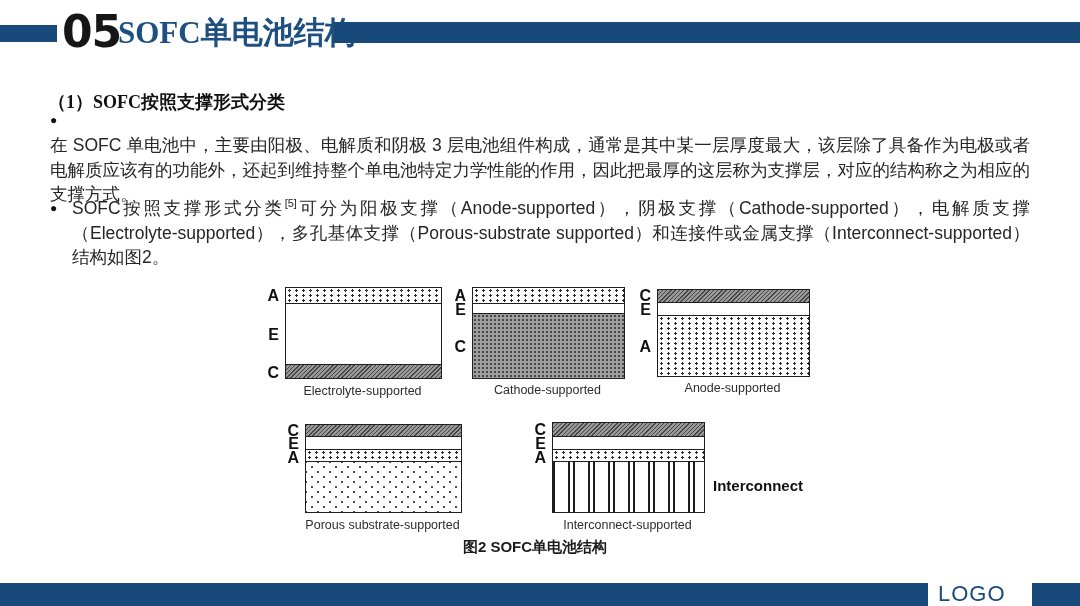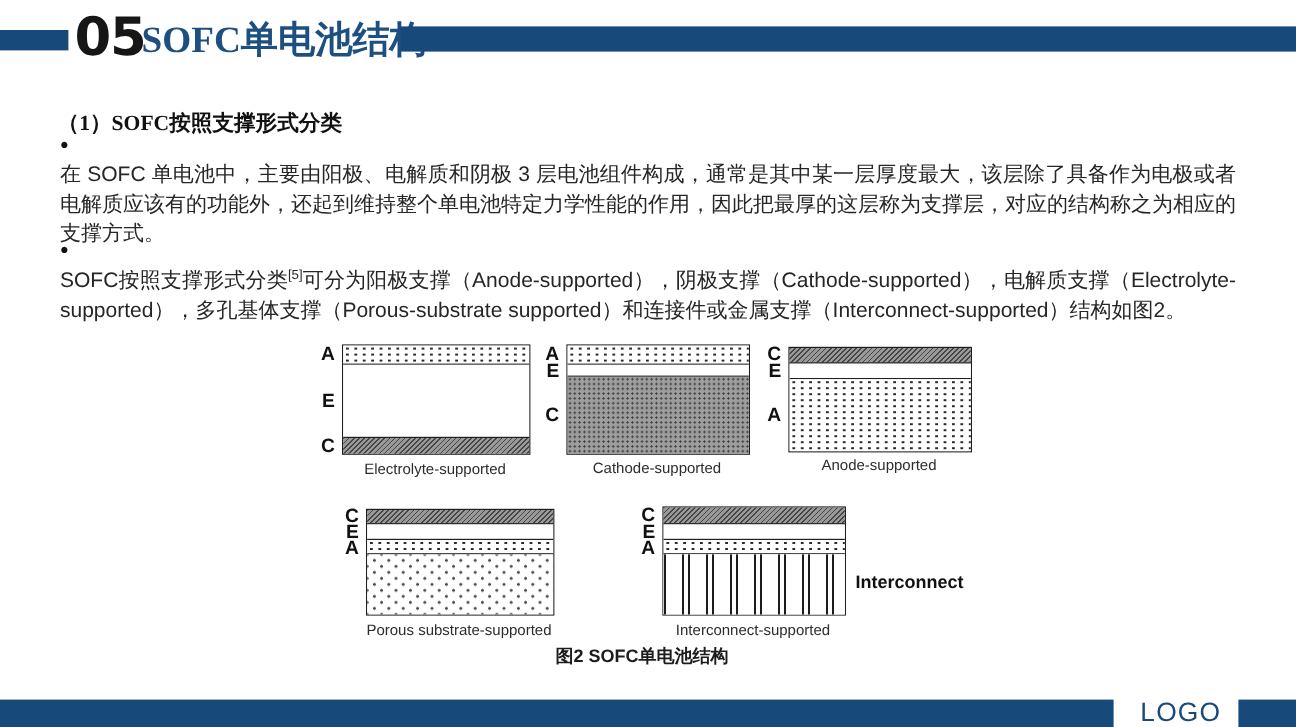--- a/index.html
+++ b/index.html
@@ -20,21 +20,21 @@
   }
   
   .subtitle {
     position:absolute; left:48px; top:60px; font-size:18px; font-weight:700; color:#111;
     font-family:"Liberation Serif","DejaVu Serif",serif;
     margin-top:30px;
   }
   
   .bullet-row { position:absolute; left:50px; width:980px; display:flex; }
   .bullet-row.b1 { top:108px;flex-direction:column; }
-  .bullet-row.b2 { top:196px;flex-direction:column; }
+  .bullet-row.b2 { top:196px; }
   .bullet-dot { flex:0 0 22px; font-size:12px; line-height:25px; color:#111; }
   .bullet-dot::before { content:"●"; }
   .bullet-text {
     flex:1; font-size:17.5px; line-height:24.5px; color:#262626; text-align:justify;
   }
   .bullet-text sup { font-size:11px; line-height:0; }
   
   .cell { position:absolute; }
   .cell-body { display:flex; align-items:flex-start; }
   .labels { width:26px; display:flex; flex-direction:column; }
@@ -60,21 +60,21 @@
                background-image:repeating-linear-gradient(90deg,#1c1c1c 0 2px,#ffffff 2px 15px,#1c1c1c 15px 17px,#ffffff 17px 20px);
                border-bottom:3px solid #111; }
   .cell-name { margin-left:26px; margin-top:4px; text-align:center; font-size:12.5px; color:#2d2d2d; }
   .side-label { margin-left:8px; font-weight:700; font-size:15px; color:#111; line-height:1.25; align-self:flex-end; }
   .fig-caption {
     position:absolute; left:380px; top:538px; width:310px; text-align:center;
     font-size:15px; font-weight:700; color:#1c1c1c;
   }
   
   .footer-bar   { position:absolute; left:0; top:583px; width:928px; height:23px; background:#17497a; }
-  .footer-logo  { position:absolute; left:938px; top:581px; width:92px; text-align:center;
+  .footer-logo  { position:absolute; left:938px; top:581px; width:92px; text-align:left;
                   font-size:22px; color:#1a4a7a; letter-spacing:1px;
                   font-family:"Liberation Sans","DejaVu Sans",sans-serif; }
   .footer-block { position:absolute; left:1032px; top:583px; width:48px; height:23px; background:#17497a; }
 </style>
 </head>
 <body>
 
 <div class="slide">
 
   <div class="hdr-bar-left"></div>

